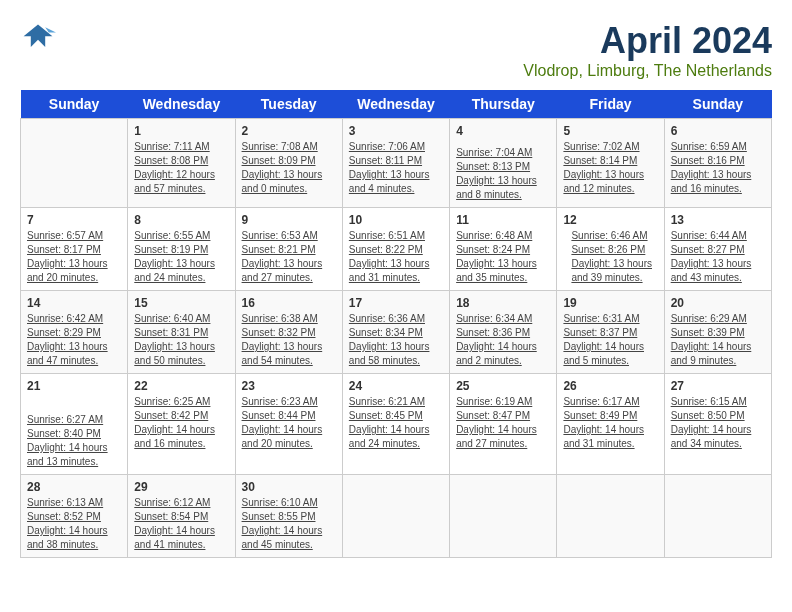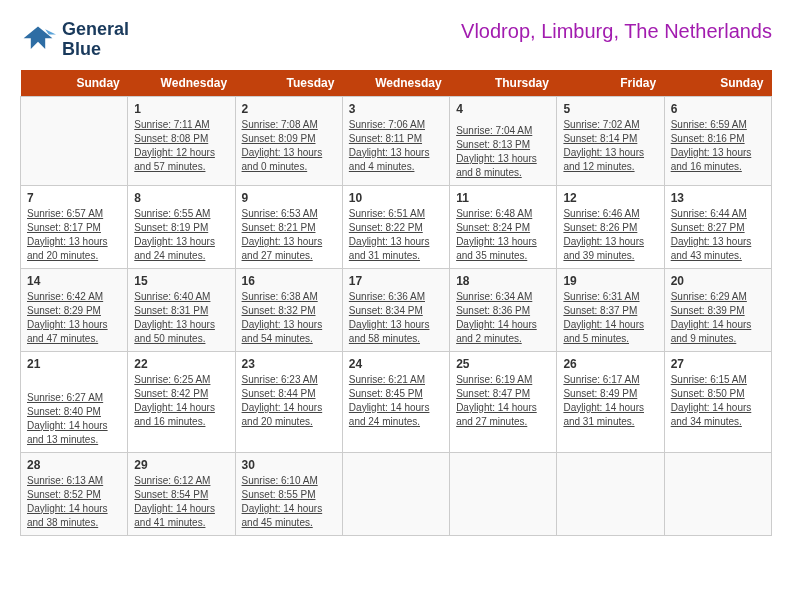--- a/index.html
+++ b/index.html
@@ -33,34 +33,34 @@
     }
     .title-block {
       text-align: right;
     }
     .month-title {
       font-size: 36px;
       font-weight: bold;
       color: #1a3a5c;
     }
     .location-title {
-      font-size: 20px;
-      color: #a21caf;
+      font-size: 16px;
+      color: #4d7c0f;
     }
     table {
       width: 100%;
       border-collapse: collapse;
       font-size: 11px;
     }
     thead tr th {
-      background-color: #c2410c;
+      background-color: #1d4ed8;
       color: #fff;
-      text-align: right;
+      text-align: center;
       padding: 6px 8px;
-      font-size: 12px;
+      font-size: 14px;
       font-weight: bold;
     }
     tbody tr td {
       border: 1px solid #ccc;
       vertical-align: top;
       padding: 5px 6px;
       width: calc(100% / 7);
       height: 80px;
       color: #333;
     }
@@ -88,26 +88,23 @@
   </style>
 </head>
 <body>
 
 <div class="header-section">
   <div class="logo">
     <svg class="logo-bird" viewBox="0 0 40 40">
       <polygon points="20,5 36,18 28,18 28,30 20,22 12,30 12,18 4,18" fill="#2e6da4"></polygon>
       <polygon points="28,8 40,14 32,14" fill="#5ba3d9"></polygon>
     </svg>
-    <div class="logo-text">
-      <div>General</div>
-      <div>Blue</div>
-    </div>
   </div>
   <div class="title-block">
+    <div class="month-title">April 2024</div>
     <div class="location-title">Vlodrop, Limburg, The Netherlands</div>
   </div>
 </div>
 
 <table>
   <thead>
     <tr id="header-row">
         <th>Sunday</th>
         <th>Wednesday</th>
         <th>Tuesday</th>
@@ -194,21 +191,21 @@
         </td>
         <td>
           <span class="day-number">11</span>
           <div class="cell-text" style="white-space: pre-line;">Sunrise: 6:48 AM
 Sunset: 8:24 PM
 Daylight: 13 hours
 and 35 minutes.</div>
         </td>
         <td>
           <span class="day-number">12</span>
-          <div class="cell-text" style="white-space: pre-line;">Sunrise: 6:46 AM
+          <div class="cell-text" style="white-space: pre-line; margin-left: 8px;">Sunrise: 6:46 AM
 Sunset: 8:26 PM
 Daylight: 13 hours
 and 39 minutes.</div>
         </td>
         <td>
           <span class="day-number">13</span>
           <div class="cell-text" style="white-space: pre-line;">Sunrise: 6:44 AM
 Sunset: 8:27 PM
 Daylight: 13 hours
 and 43 minutes.</div>

